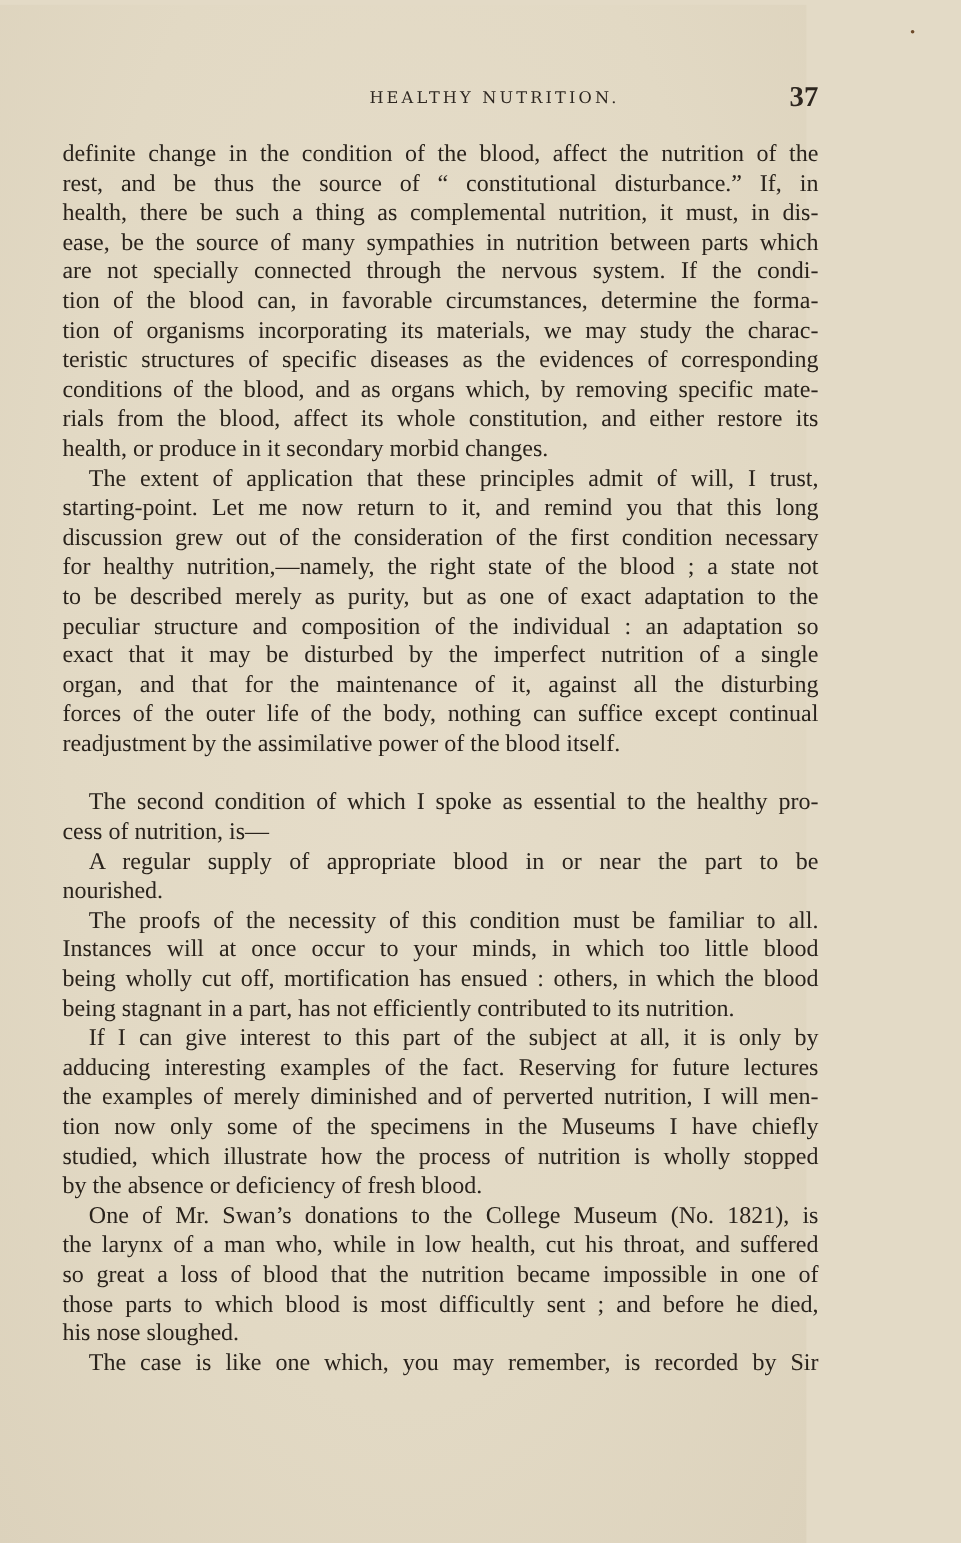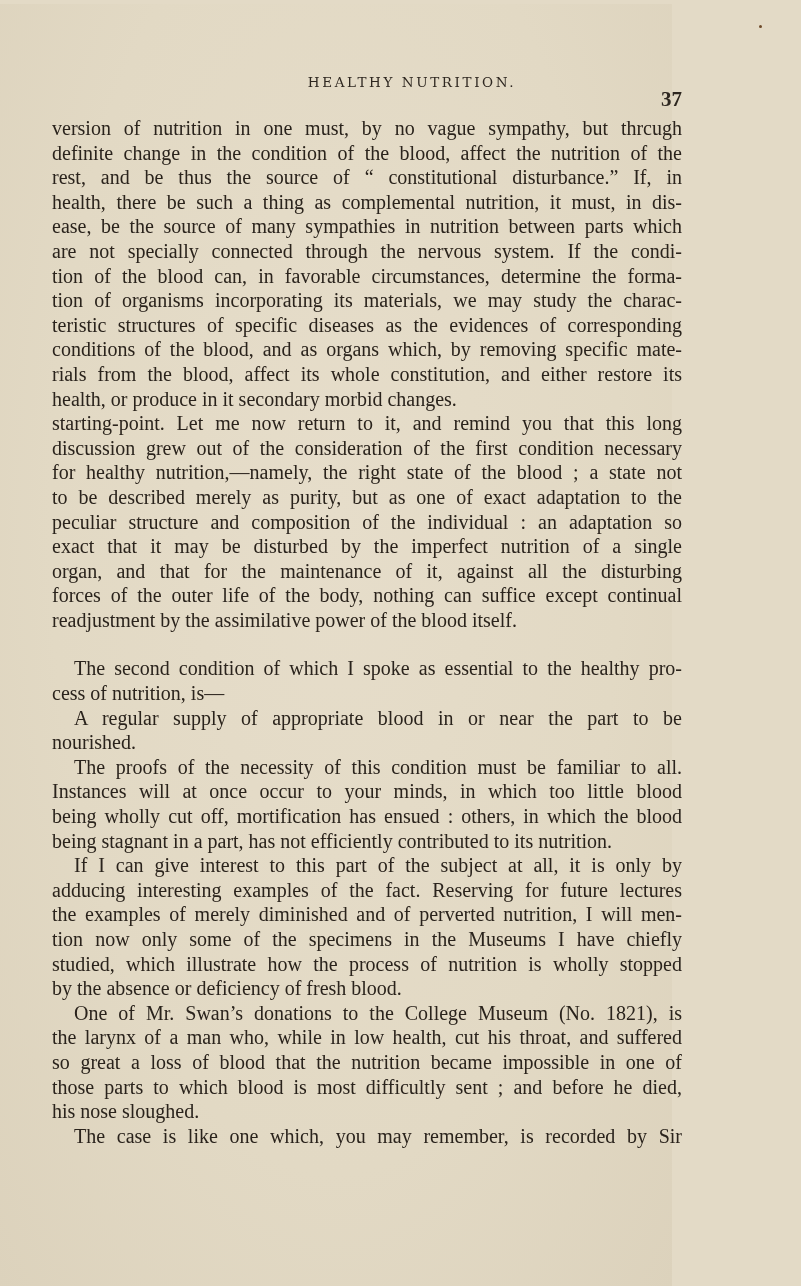--- a/index.html
+++ b/index.html
@@ -39,24 +39,23 @@
       top: 4px;
       font-size: 13.5px;
       letter-spacing: 2.6px;
       padding-left: 90px;
       box-sizing: border-box;
     }
     .page-number {
       position: absolute;
       right: 0;
       top: -2px;
-      font-size: 21px;
+      font-size: 24px;
       font-weight: bold;
       font-family: "Liberation Serif", serif;
-      margin-top: 19px;
     }
     .body-text {
       position: absolute;
       top: 112px;
       left: 52px;
       width: 630px;
       font-family: "Liberation Serif", serif;
       font-size: 20px;
       line-height: 24.6px;
       color: #2a231c;
@@ -92,34 +91,34 @@
 <div class="page">
   <span class="speck" style="left:759px; top:21px;"></span>
 
   <div class="running-head">
     <span class="running-title">HEALTHY NUTRITION.</span>
     <span class="page-number">37</span>
   </div>
 
   <div class="body-text" id="body-text">
       <div class="paragraph">
-        <span class="line">version of nutrition in one must, by no vague sympathy, but thrcugh</span>
         <span class="line">definite change in the condition of the blood, affect the nutrition of the</span>
         <span class="line">rest, and be thus the source of “ constitutional disturbance.”  If, in</span>
         <span class="line">health, there be such a thing as complemental nutrition, it must, in dis-</span>
         <span class="line">ease, be the source of many sympathies in nutrition between parts which</span>
         <span class="line">are not specially connected through the nervous system.  If the condi-</span>
         <span class="line">tion of the blood can, in favorable circumstances, determine the forma-</span>
         <span class="line">tion of organisms incorporating its materials, we may study the charac-</span>
         <span class="line">teristic structures of specific diseases as the evidences of corresponding</span>
         <span class="line">conditions of the blood, and as organs which, by removing specific mate-</span>
         <span class="line">rials from the blood, affect its whole constitution, and either restore its</span>
         <span class="line last">health, or produce in it secondary morbid changes.</span>
       </div>
       <div class="paragraph">
+        <span class="line indent">The extent of application that these principles admit of will, I trust,</span>
         <span class="line">starting-point.  Let me now return to it, and remind you that this long</span>
         <span class="line">discussion grew out of the consideration of the first condition necessary</span>
         <span class="line">for healthy nutrition,—namely, the right state of the blood ; a state not</span>
         <span class="line">to be described merely as purity, but as one of exact adaptation to the</span>
         <span class="line">peculiar structure and composition of the individual : an adaptation so</span>
         <span class="line">exact that it may be disturbed by the imperfect nutrition of a single</span>
         <span class="line">organ, and that for the maintenance of it, against all the disturbing</span>
         <span class="line">forces of the outer life of the body, nothing can suffice except continual</span>
         <span class="line last">readjustment by the assimilative power of the blood itself.</span>
       </div>

